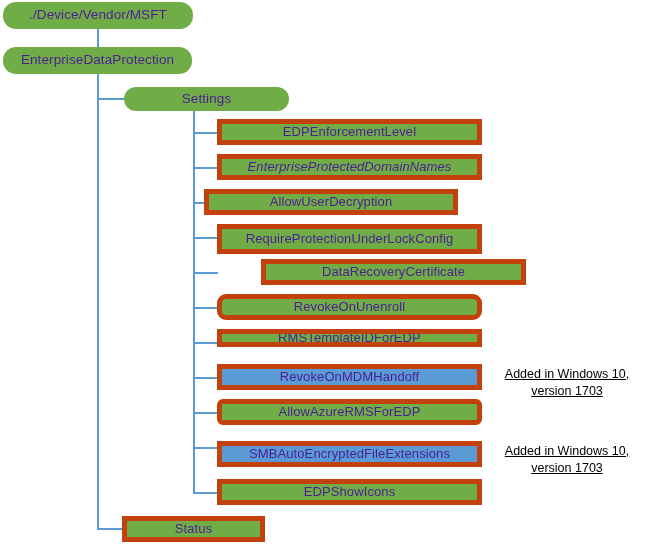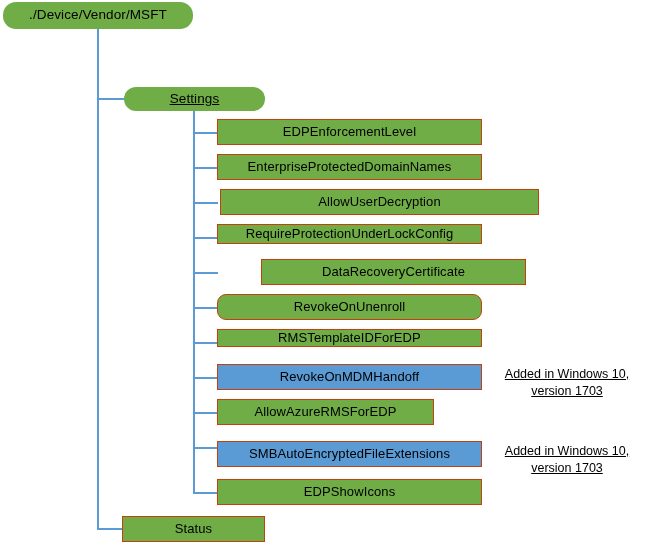--- a/index.html
+++ b/index.html
@@ -27,35 +27,35 @@
   .line.v { width: 2px; }
   .line.h { height: 2px; }
 
   
   .node {
     position: absolute;
     box-sizing: border-box;
     display: flex;
     align-items: center;
     justify-content: center;
-    color: #000000;
+    color: #4c1d95;
     text-align: center;
     line-height: 1.05;
     white-space: nowrap;
     letter-spacing: 0.1px;
     overflow: hidden;
   }
   .node.pill {
     border-radius: 13px;
     background: #70AD47;
     font-size: 13.5px;
   }
   .node.rect {
     background: #70AD47;
-    border: 1px solid #c2410c;
+    border: 5px solid #c2410c;
     font-size: 13px;
   }
   .node.rect.blue {
     background: #5B9BD5;
   }
 
   
   .note {
     position: absolute;
     color: #000000;
@@ -86,40 +86,41 @@
   <div class="line h" style="left:193px; top:272px; width:25px;"></div>
   <div class="line h" style="left:193px; top:307px; width:25px;"></div>
   <div class="line h" style="left:193px; top:342px; width:25px;"></div>
   <div class="line h" style="left:193px; top:377px; width:25px;"></div>
   <div class="line h" style="left:193px; top:412px; width:25px;"></div>
   <div class="line h" style="left:193px; top:447px; width:25px;"></div>
   <div class="line h" style="left:193px; top:492px; width:25px;"></div>
 
   <div class="node pill" style="left:3px; top:2px; width:190px; height:27px;">./Device/Vendor/MSFT</div>
 
+  <div class="node pill" style="left:3px; top:47px; width:189px; height:27px;">EnterpriseDataProtection</div>
 
-  <div class="node pill" style="left:124px; top:87px; width:141px; height:24px;text-decoration:underline;">Settings</div>
+  <div class="node pill" style="left:124px; top:87px; width:165px; height:24px;">Settings</div>
 
   <div class="node rect" style="left:217px; top:119px; width:265px; height:26px;">EDPEnforcementLevel</div>
 
-  <div class="node rect" style="left:217px; top:154px; width:265px; height:26px;">EnterpriseProtectedDomainNames</div>
+  <div class="node rect" style="left:217px; top:154px; width:265px; height:26px;font-style:italic;">EnterpriseProtectedDomainNames</div>
 
-  <div class="node rect" style="left:220px; top:189px; width:319px; height:26px;text-align:right;">AllowUserDecryption</div>
+  <div class="node rect" style="left:204px; top:189px; width:254px; height:26px;text-align:right;">AllowUserDecryption</div>
 
-  <div class="node rect" style="left:217px; top:224px; width:265px; height:20px;">RequireProtectionUnderLockConfig</div>
+  <div class="node rect" style="left:217px; top:224px; width:265px; height:30px;">RequireProtectionUnderLockConfig</div>
 
   <div class="node rect" style="left:217px; top:259px; width:265px; height:26px;margin-left:44px;">DataRecoveryCertificate</div>
 
   <div class="node rect" style="left:217px; top:294px; width:265px; height:26px;border-radius:9px;">RevokeOnUnenroll</div>
 
   <div class="node rect" style="left:217px; top:329px; width:265px; height:18px;">RMSTemplateIDForEDP</div>
 
   <div class="node rect blue" style="left:217px; top:364px; width:265px; height:26px;">RevokeOnMDMHandoff</div>
 
-  <div class="node rect" style="left:217px; top:399px; width:217px; height:26px;">AllowAzureRMSForEDP</div>
+  <div class="node rect" style="left:217px; top:399px; width:265px; height:26px;border-radius:6px;">AllowAzureRMSForEDP</div>
 
   <div class="node rect blue" style="left:217px; top:441px; width:265px; height:26px;">SMBAutoEncryptedFileExtensions</div>
 
   <div class="node rect" style="left:217px; top:479px; width:265px; height:26px;">EDPShowIcons</div>
 
   <div class="node rect" style="left:122px; top:516px; width:143px; height:26px;">Status</div>
 
   <div class="note" style="left:489px; top:366px; width:156px;">Added in Windows 10,
 version 1703</div>
 

